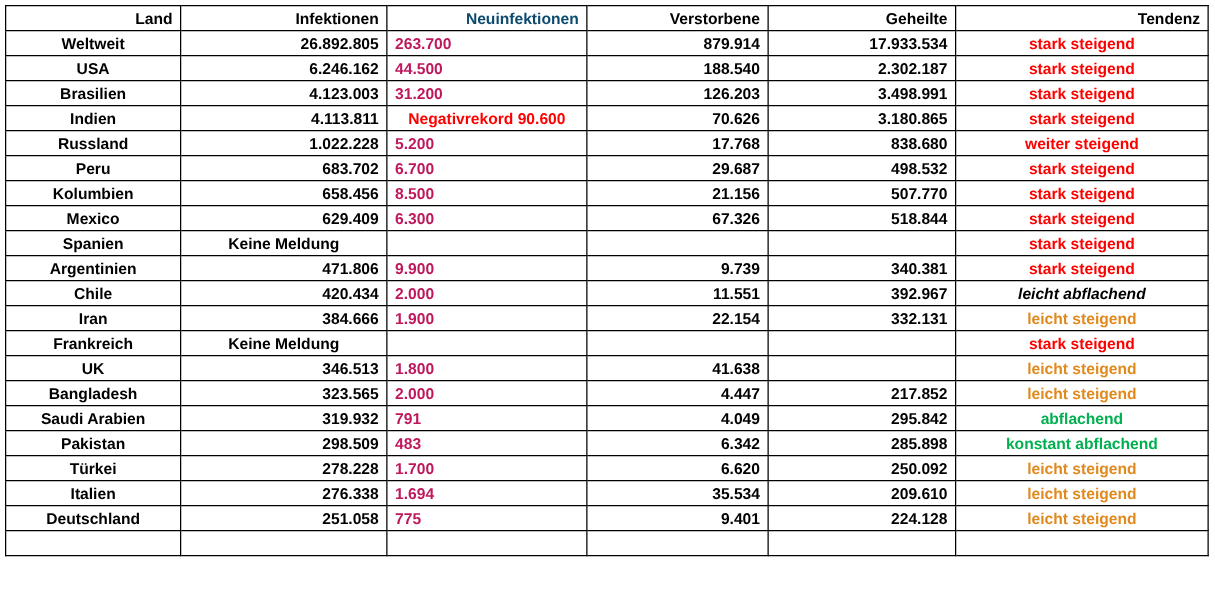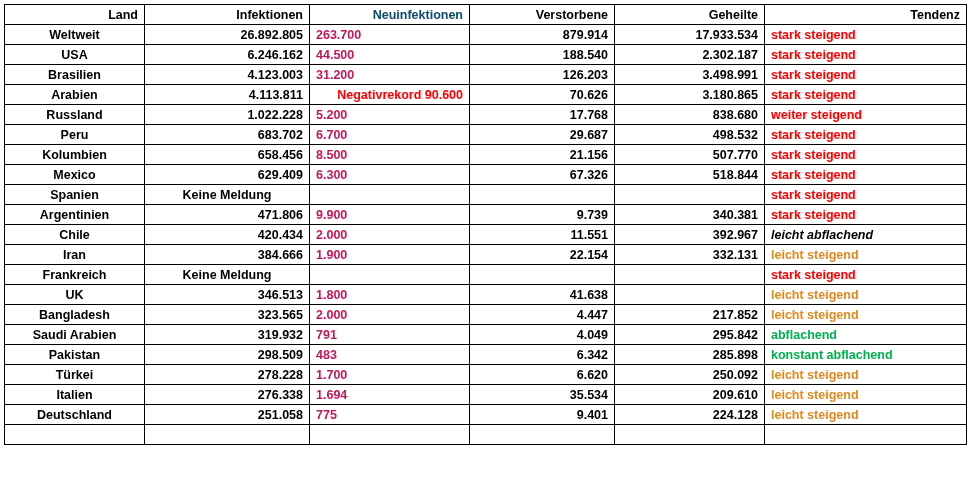--- a/index.html
+++ b/index.html
@@ -45,24 +45,24 @@
   }
   td.center {
     text-align: center;
   }
   td.blue {
     color: #be185d;
     text-align: left;
   }
   td.red {
     color: #ff0000;
-    text-align: right;
+    text-align: center;
   }
   td.trend {
-    text-align: left;
+    text-align: center;
   }
   .t-red { color: #ff0000; }
   .t-orange { color: #e08a1e; }
   .t-green { color: #00b050; }
   .t-black { color: #000000; font-style: italic; }
   col.c0 { width: 140px; }
   col.c1 { width: 165px; }
   col.c2 { width: 160px; }
   col.c3 { width: 145px; }
   col.c4 { width: 150px; }
@@ -109,21 +109,21 @@
       </tr>
       <tr>
         <td class="country">Brasilien</td>
         <td class="num">4.123.003</td>
         <td class="blue">31.200</td>
         <td class="num">126.203</td>
         <td class="num">3.498.991</td>
         <td class="trend t-red">stark steigend</td>
       </tr>
       <tr>
-        <td class="country">Arabien</td>
+        <td class="country">Indien</td>
         <td class="num">4.113.811</td>
         <td class="red">Negativrekord 90.600</td>
         <td class="num">70.626</td>
         <td class="num">3.180.865</td>
         <td class="trend t-red">stark steigend</td>
       </tr>
       <tr>
         <td class="country">Russland</td>
         <td class="num">1.022.228</td>
         <td class="blue">5.200</td>

